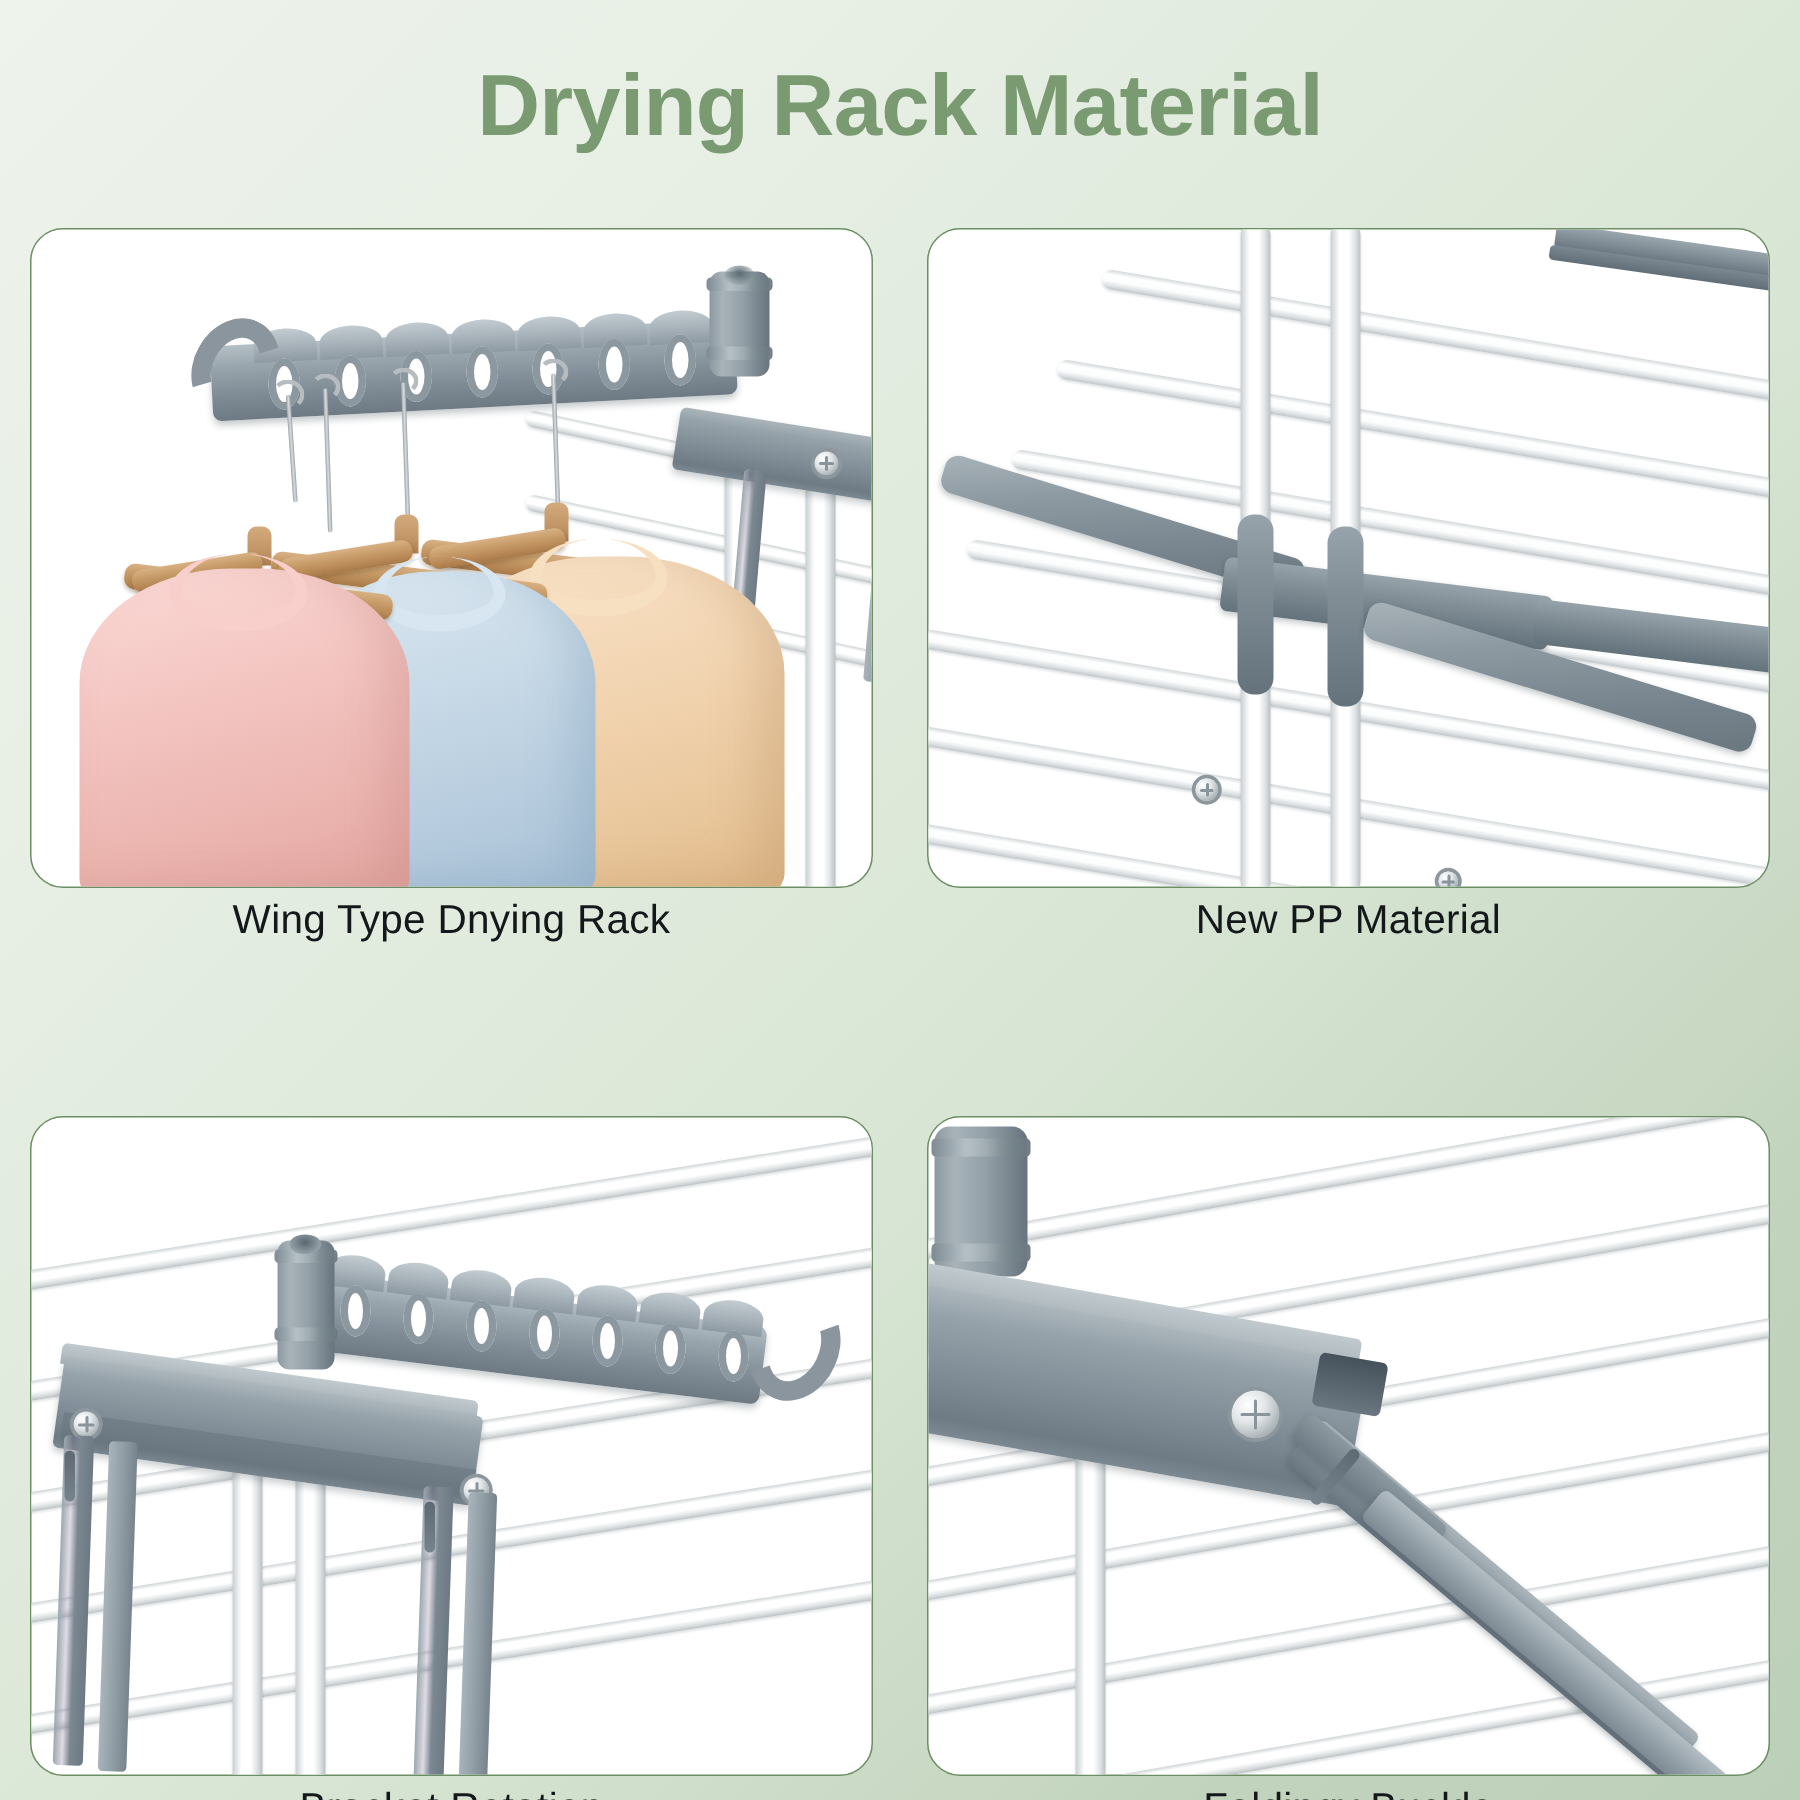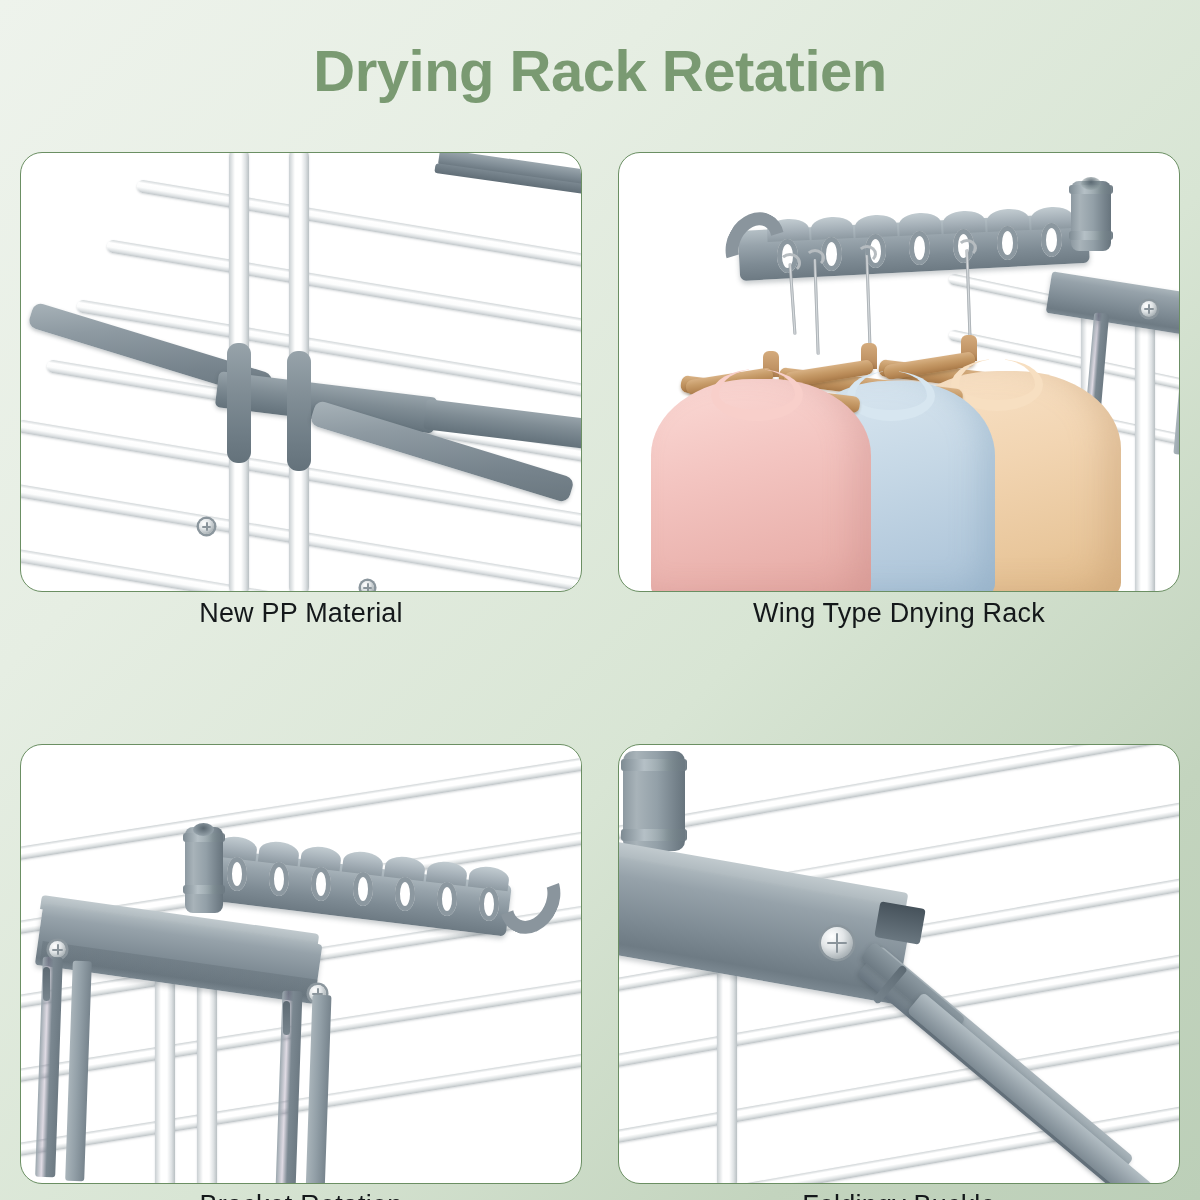--- a/index.html
+++ b/index.html
@@ -197,60 +197,24 @@
   }
   .slot-hole {
     position:absolute; border-radius:10px;
     background:linear-gradient(to bottom,#5d6a73,#77848d);
   }
 </style>
 </head>
 <body>
 
 <div class="title-wrap">
-  <div class="title">Drying Rack Retatien</div>
+  <div class="title">Drying Rack Material</div>
 </div>
 
 <div class="grid">
-
-  <div class="cell">
-    <div class="photo" id="p1">
-      <div class="scene">
-
-        <div class="top-bar-right" style="left:418px;top:-4px;width:190px;height:16px;transform:rotate(8deg);transform-origin:left center;"></div>
-        <div class="top-bar-right" style="left:414px;top:10px;width:196px;height:10px;transform:rotate(8deg);transform-origin:left center;background:linear-gradient(to bottom,#7b8891,#616e77);"></div>
-
-        <div class="rail" style="left:116px;top:26px;width:520px;transform:rotate(9.5deg);"></div>
-        <div class="rail" style="left:86px;top:86px;width:540px;transform:rotate(9.5deg);"></div>
-        <div class="rail" style="left:56px;top:146px;width:560px;transform:rotate(9.5deg);"></div>
-        <div class="rail" style="left:26px;top:206px;width:580px;transform:rotate(9.5deg);"></div>
-        <div class="rail" style="left:-4px;top:266px;width:600px;transform:rotate(9.5deg);"></div>
-        <div class="rail" style="left:-34px;top:326px;width:620px;transform:rotate(9.5deg);"></div>
-        <div class="rail" style="left:-64px;top:386px;width:640px;transform:rotate(9.5deg);"></div>
-
-        <div class="pole" style="left:208px;top:-6px;height:450px;"></div>
-        <div class="pole" style="left:268px;top:-6px;height:450px;"></div>
-
-        <div class="bracket-arm" style="left:10px;top:148px;width:250px;height:26px;transform:rotate(17deg);transform-origin:left center;"></div>
-
-        <div class="gray" style="left:196px;top:218px;width:220px;height:36px;border-radius:5px;transform:rotate(7deg);transform-origin:left center;box-shadow:0 2px 4px rgba(55,68,76,.3);"></div>
-
-        <div class="gray" style="left:206px;top:190px;width:24px;height:120px;border-radius:11px;"></div>
-        <div class="gray" style="left:266px;top:198px;width:24px;height:120px;border-radius:11px;"></div>
-
-        <div class="bracket-arm" style="left:292px;top:246px;width:270px;height:26px;transform:rotate(17deg);transform-origin:left center;"></div>
-
-        <div class="screw" style="left:178px;top:366px;width:15px;height:15px;"></div>
-        <div class="screw" style="left:340px;top:428px;width:13px;height:13px;"></div>
-
-        <div class="gray" style="left:404px;top:246px;width:170px;height:30px;border-radius:4px;transform:rotate(7deg);transform-origin:left center;"></div>
-      </div>
-    </div>
-    <div class="caption">New PP Material</div>
-  </div>
 
   <div class="cell">
     <div class="photo" id="p2">
       <div class="scene">
 
         <div class="rail thin" style="left:330px;top:120px;width:300px;transform:rotate(12deg);"></div>
         <div class="rail thin" style="left:330px;top:176px;width:300px;transform:rotate(12deg);"></div>
         <div class="rail thin" style="left:350px;top:236px;width:290px;transform:rotate(12deg);"></div>
         <div class="pole" style="left:462px;top:130px;height:300px;"></div>
         <div class="pole" style="left:516px;top:150px;height:300px;"></div>
@@ -324,20 +288,56 @@
         </div>
         <div class="shirt" style="left:32px;top:226px;width:220px;height:225px;
                     background:linear-gradient(165deg,#fbdad6 0%,#f3c4c0 40%,#eab2ad 76%,#e0a29c 100%);
                     box-shadow:inset -18px -10px 30px rgba(195,135,130,.32);"></div>
         <div class="shirt-neck" style="left:92px;top:216px;width:92px;height:52px;border-color:#f8cfca;"></div>
       </div>
     </div>
     <div class="caption">Wing Type Dnying Rack</div>
   </div>
 
+  <div class="cell">
+    <div class="photo" id="p1">
+      <div class="scene">
+
+        <div class="top-bar-right" style="left:418px;top:-4px;width:190px;height:16px;transform:rotate(8deg);transform-origin:left center;"></div>
+        <div class="top-bar-right" style="left:414px;top:10px;width:196px;height:10px;transform:rotate(8deg);transform-origin:left center;background:linear-gradient(to bottom,#7b8891,#616e77);"></div>
+
+        <div class="rail" style="left:116px;top:26px;width:520px;transform:rotate(9.5deg);"></div>
+        <div class="rail" style="left:86px;top:86px;width:540px;transform:rotate(9.5deg);"></div>
+        <div class="rail" style="left:56px;top:146px;width:560px;transform:rotate(9.5deg);"></div>
+        <div class="rail" style="left:26px;top:206px;width:580px;transform:rotate(9.5deg);"></div>
+        <div class="rail" style="left:-4px;top:266px;width:600px;transform:rotate(9.5deg);"></div>
+        <div class="rail" style="left:-34px;top:326px;width:620px;transform:rotate(9.5deg);"></div>
+        <div class="rail" style="left:-64px;top:386px;width:640px;transform:rotate(9.5deg);"></div>
+
+        <div class="pole" style="left:208px;top:-6px;height:450px;"></div>
+        <div class="pole" style="left:268px;top:-6px;height:450px;"></div>
+
+        <div class="bracket-arm" style="left:10px;top:148px;width:250px;height:26px;transform:rotate(17deg);transform-origin:left center;"></div>
+
+        <div class="gray" style="left:196px;top:218px;width:220px;height:36px;border-radius:5px;transform:rotate(7deg);transform-origin:left center;box-shadow:0 2px 4px rgba(55,68,76,.3);"></div>
+
+        <div class="gray" style="left:206px;top:190px;width:24px;height:120px;border-radius:11px;"></div>
+        <div class="gray" style="left:266px;top:198px;width:24px;height:120px;border-radius:11px;"></div>
+
+        <div class="bracket-arm" style="left:292px;top:246px;width:270px;height:26px;transform:rotate(17deg);transform-origin:left center;"></div>
+
+        <div class="screw" style="left:178px;top:366px;width:15px;height:15px;"></div>
+        <div class="screw" style="left:340px;top:428px;width:13px;height:13px;"></div>
+
+        <div class="gray" style="left:404px;top:246px;width:170px;height:30px;border-radius:4px;transform:rotate(7deg);transform-origin:left center;"></div>
+      </div>
+    </div>
+    <div class="caption">New PP Material</div>
+  </div>
+
   <div class="cell" style="margin-top:76px;">
     <div class="photo" id="p3">
       <div class="scene">
 
         <div class="rail" style="left:-40px;top:108px;width:660px;transform:rotate(-9deg);"></div>
         <div class="rail" style="left:-40px;top:182px;width:660px;transform:rotate(-9deg);"></div>
         <div class="rail" style="left:-40px;top:256px;width:660px;transform:rotate(-9deg);"></div>
         <div class="rail" style="left:-40px;top:330px;width:660px;transform:rotate(-9deg);"></div>
         <div class="rail" style="left:-40px;top:404px;width:660px;transform:rotate(-9deg);"></div>
 

